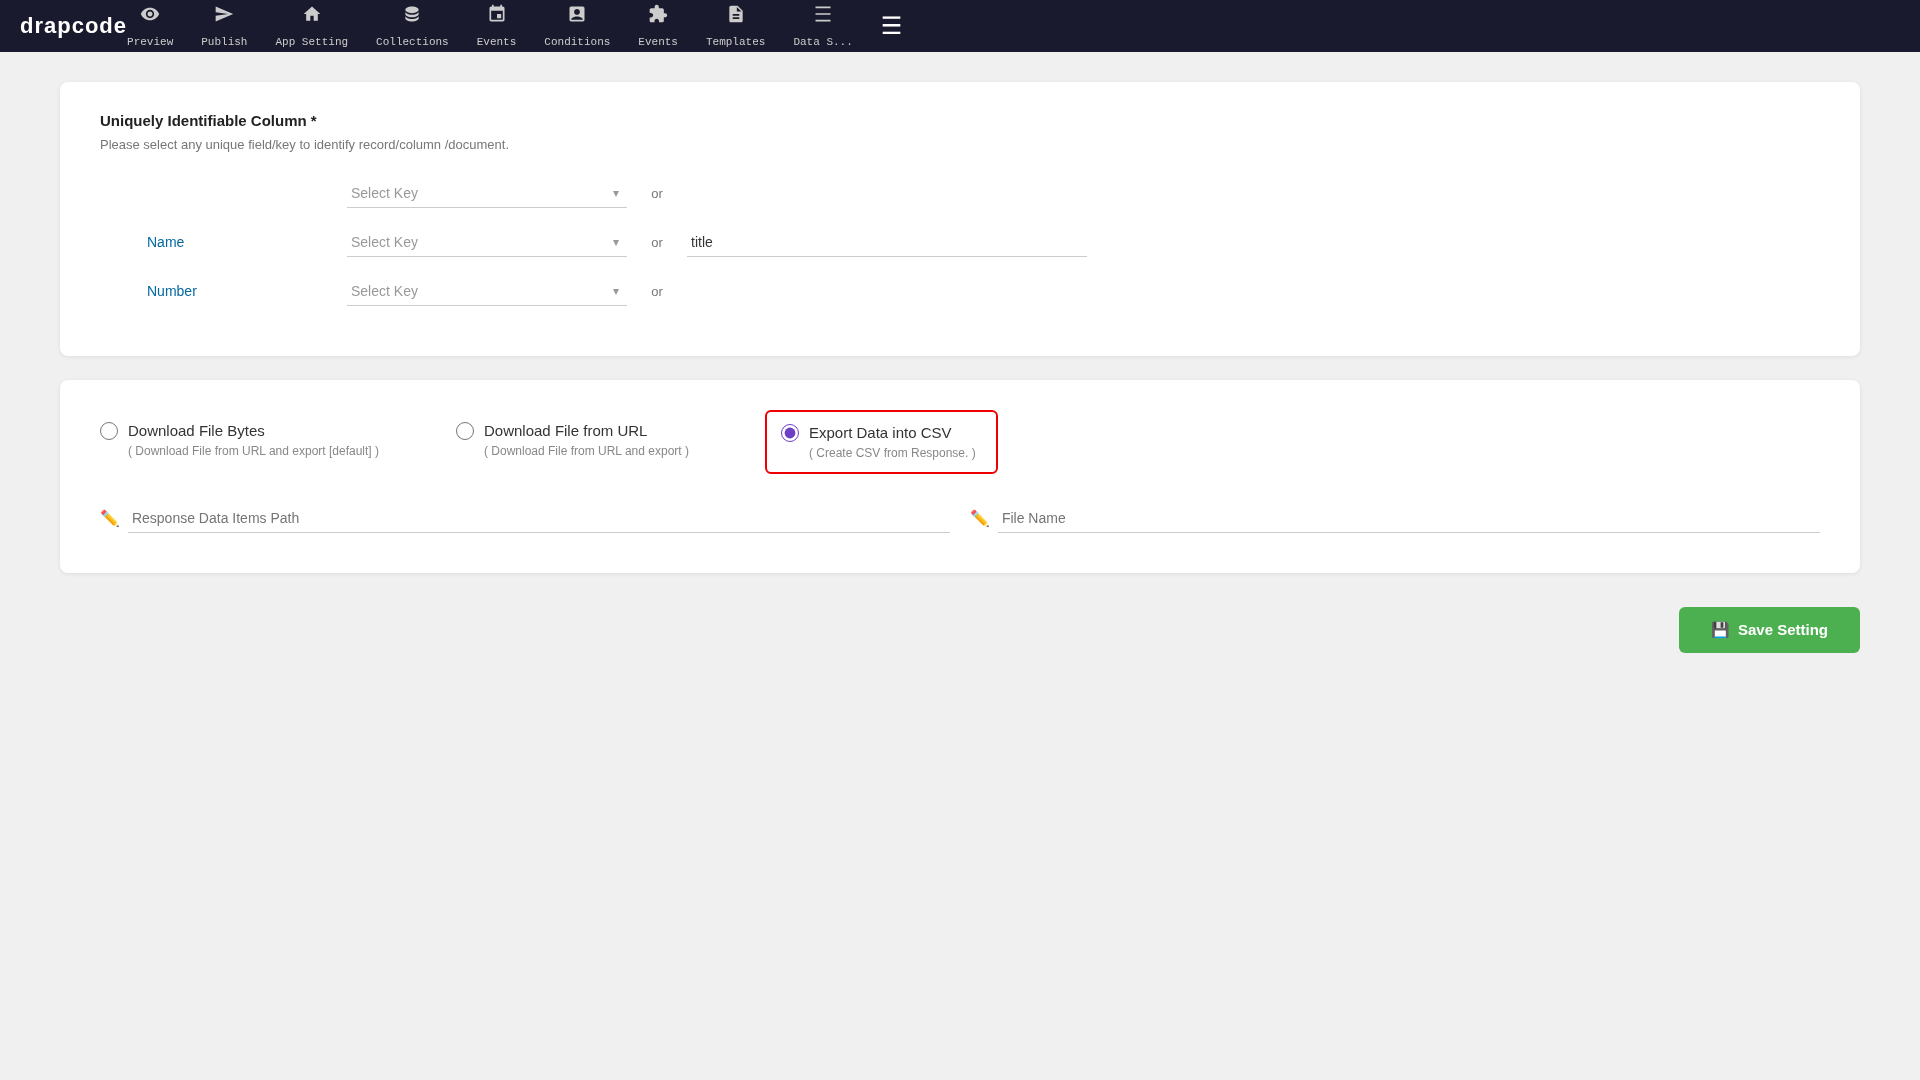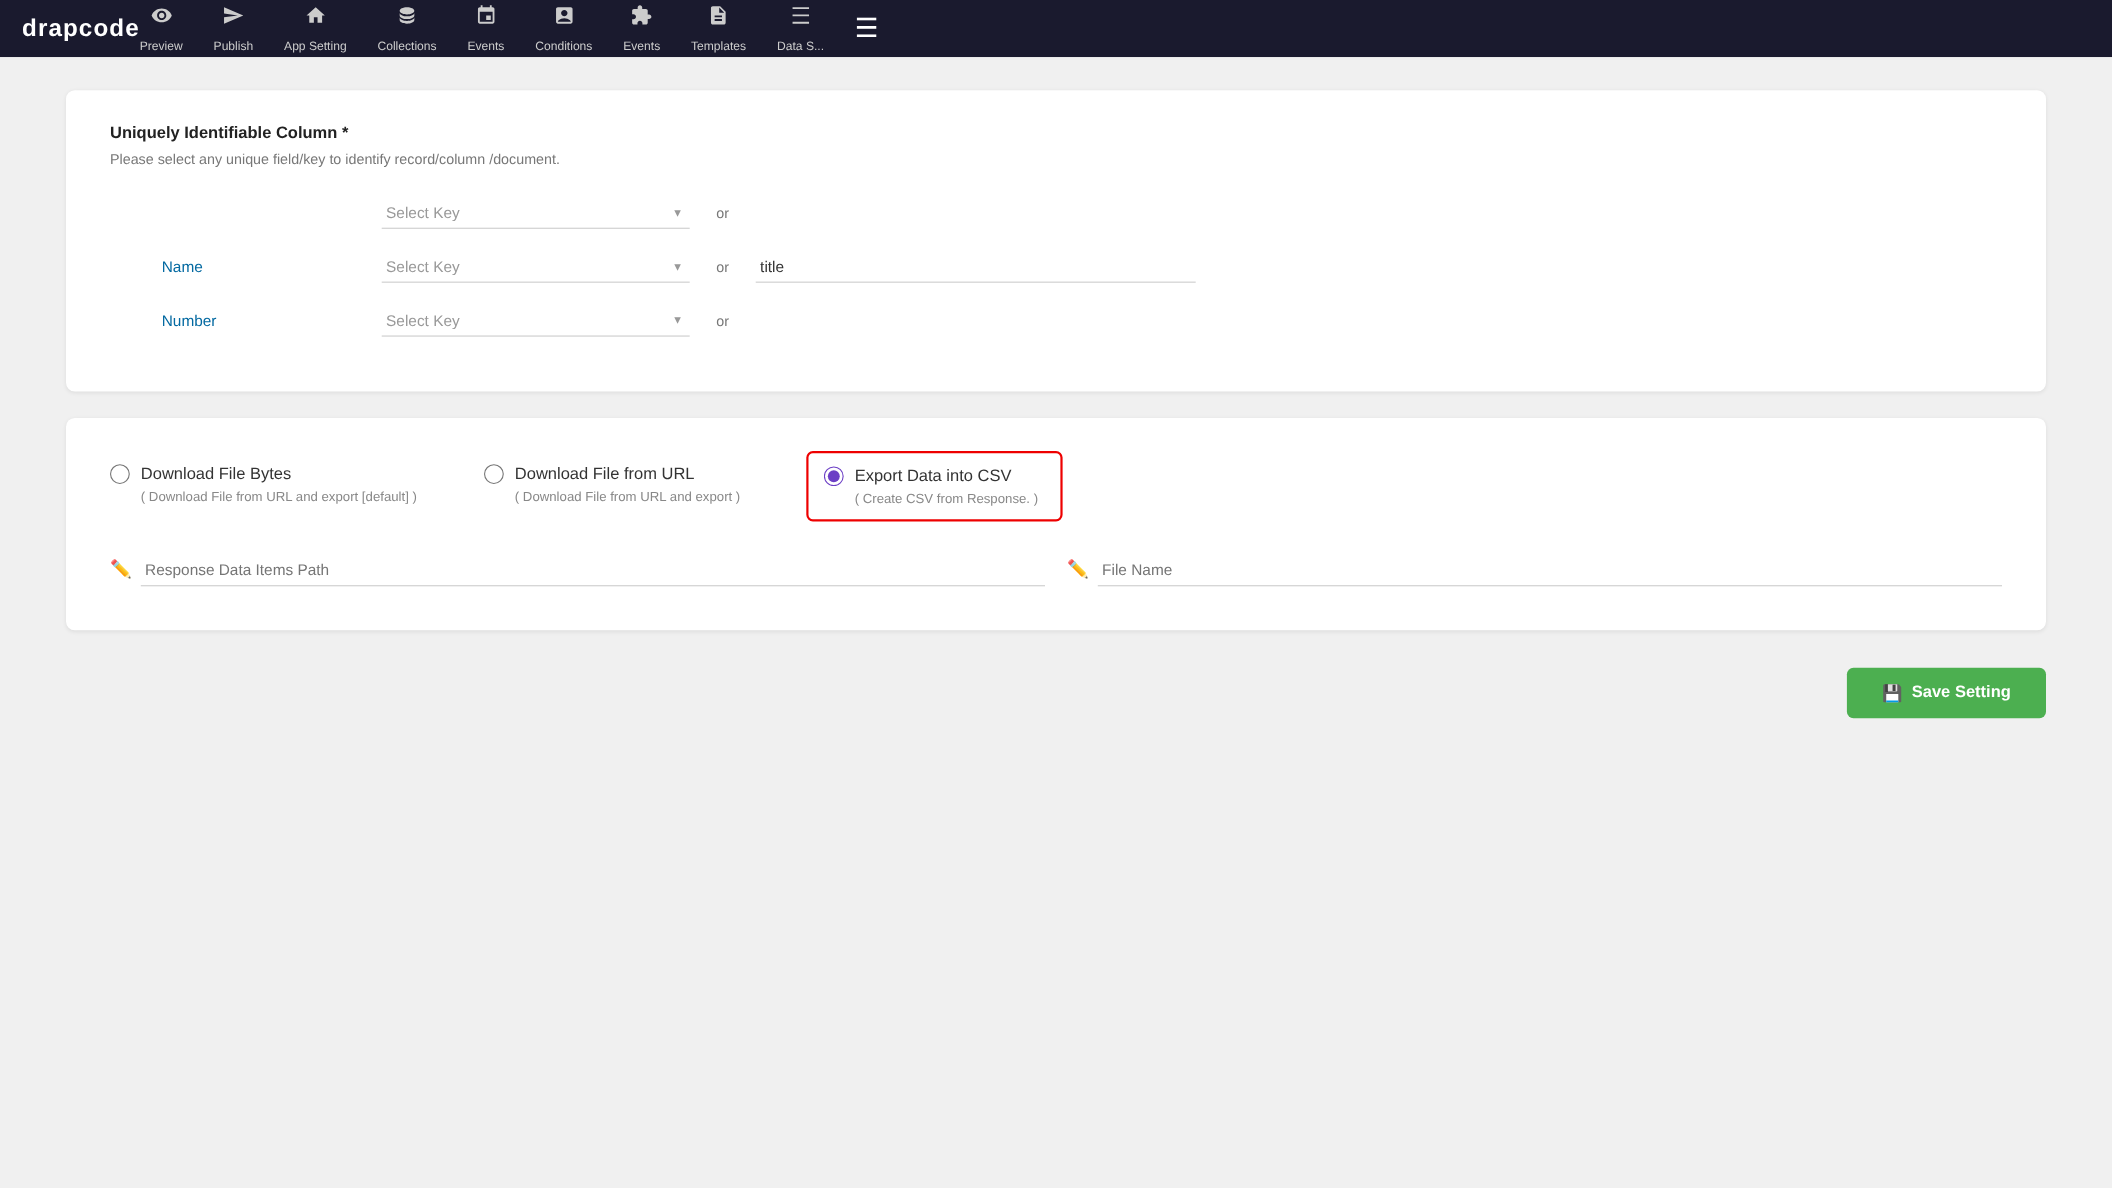--- a/index.html
+++ b/index.html
@@ -31,20 +31,21 @@
       gap: 28px;
     }
     .topnav-item {
       display: flex;
       flex-direction: column;
       align-items: center;
       color: #ccc;
       font-size: 11px;
       gap: 12px;
       cursor: pointer;
+      font-family: Liberation Mono, monospace;
     }
     .topnav-item svg { width: 20px; height: 20px; fill: #ccc; }
     .hamburger {
       color: #fff;
       font-size: 24px;
       cursor: pointer;
     }
 
     
     .main-content {
@@ -139,21 +140,21 @@
       padding: 14px 28px;
       font-size: 15px;
       font-weight: 600;
       cursor: pointer;
       margin-bottom: 36px;
     }
 
     .radio-options {
       display: flex;
       align-items: flex-start;
-      gap: 0;
+      gap: 16px;
       margin-bottom: 30px;
     }
 
     .radio-option {
       display: flex;
       flex-direction: column;
       align-items: flex-start;
       cursor: pointer;
     }
     .radio-option-top {

